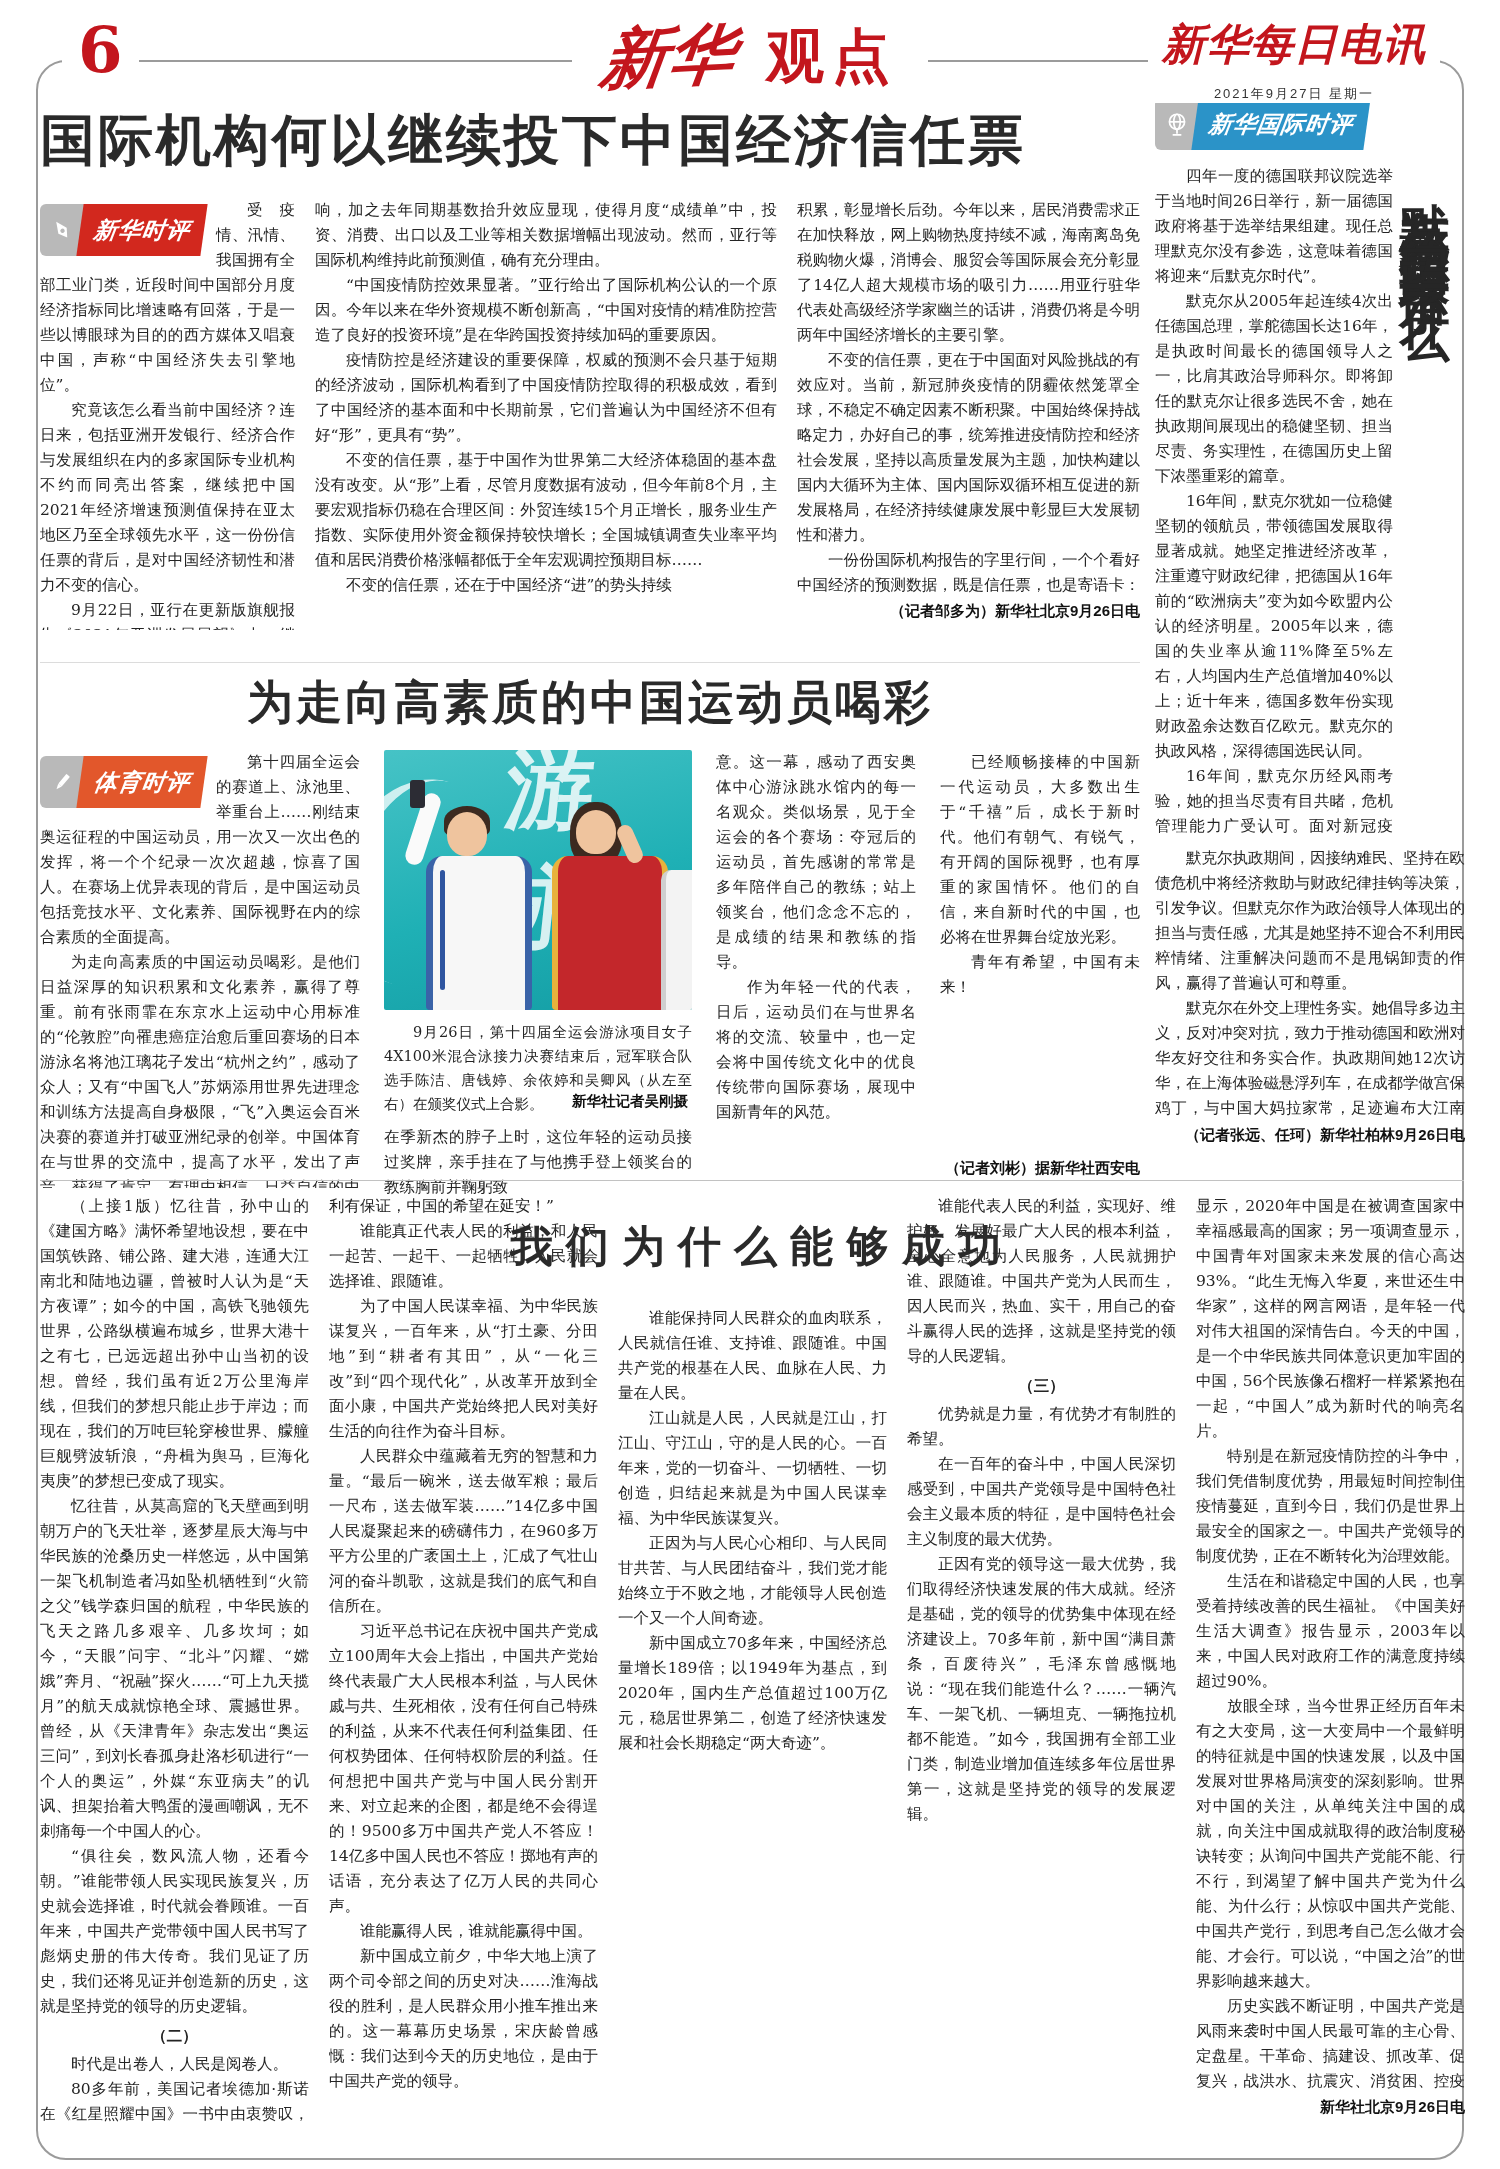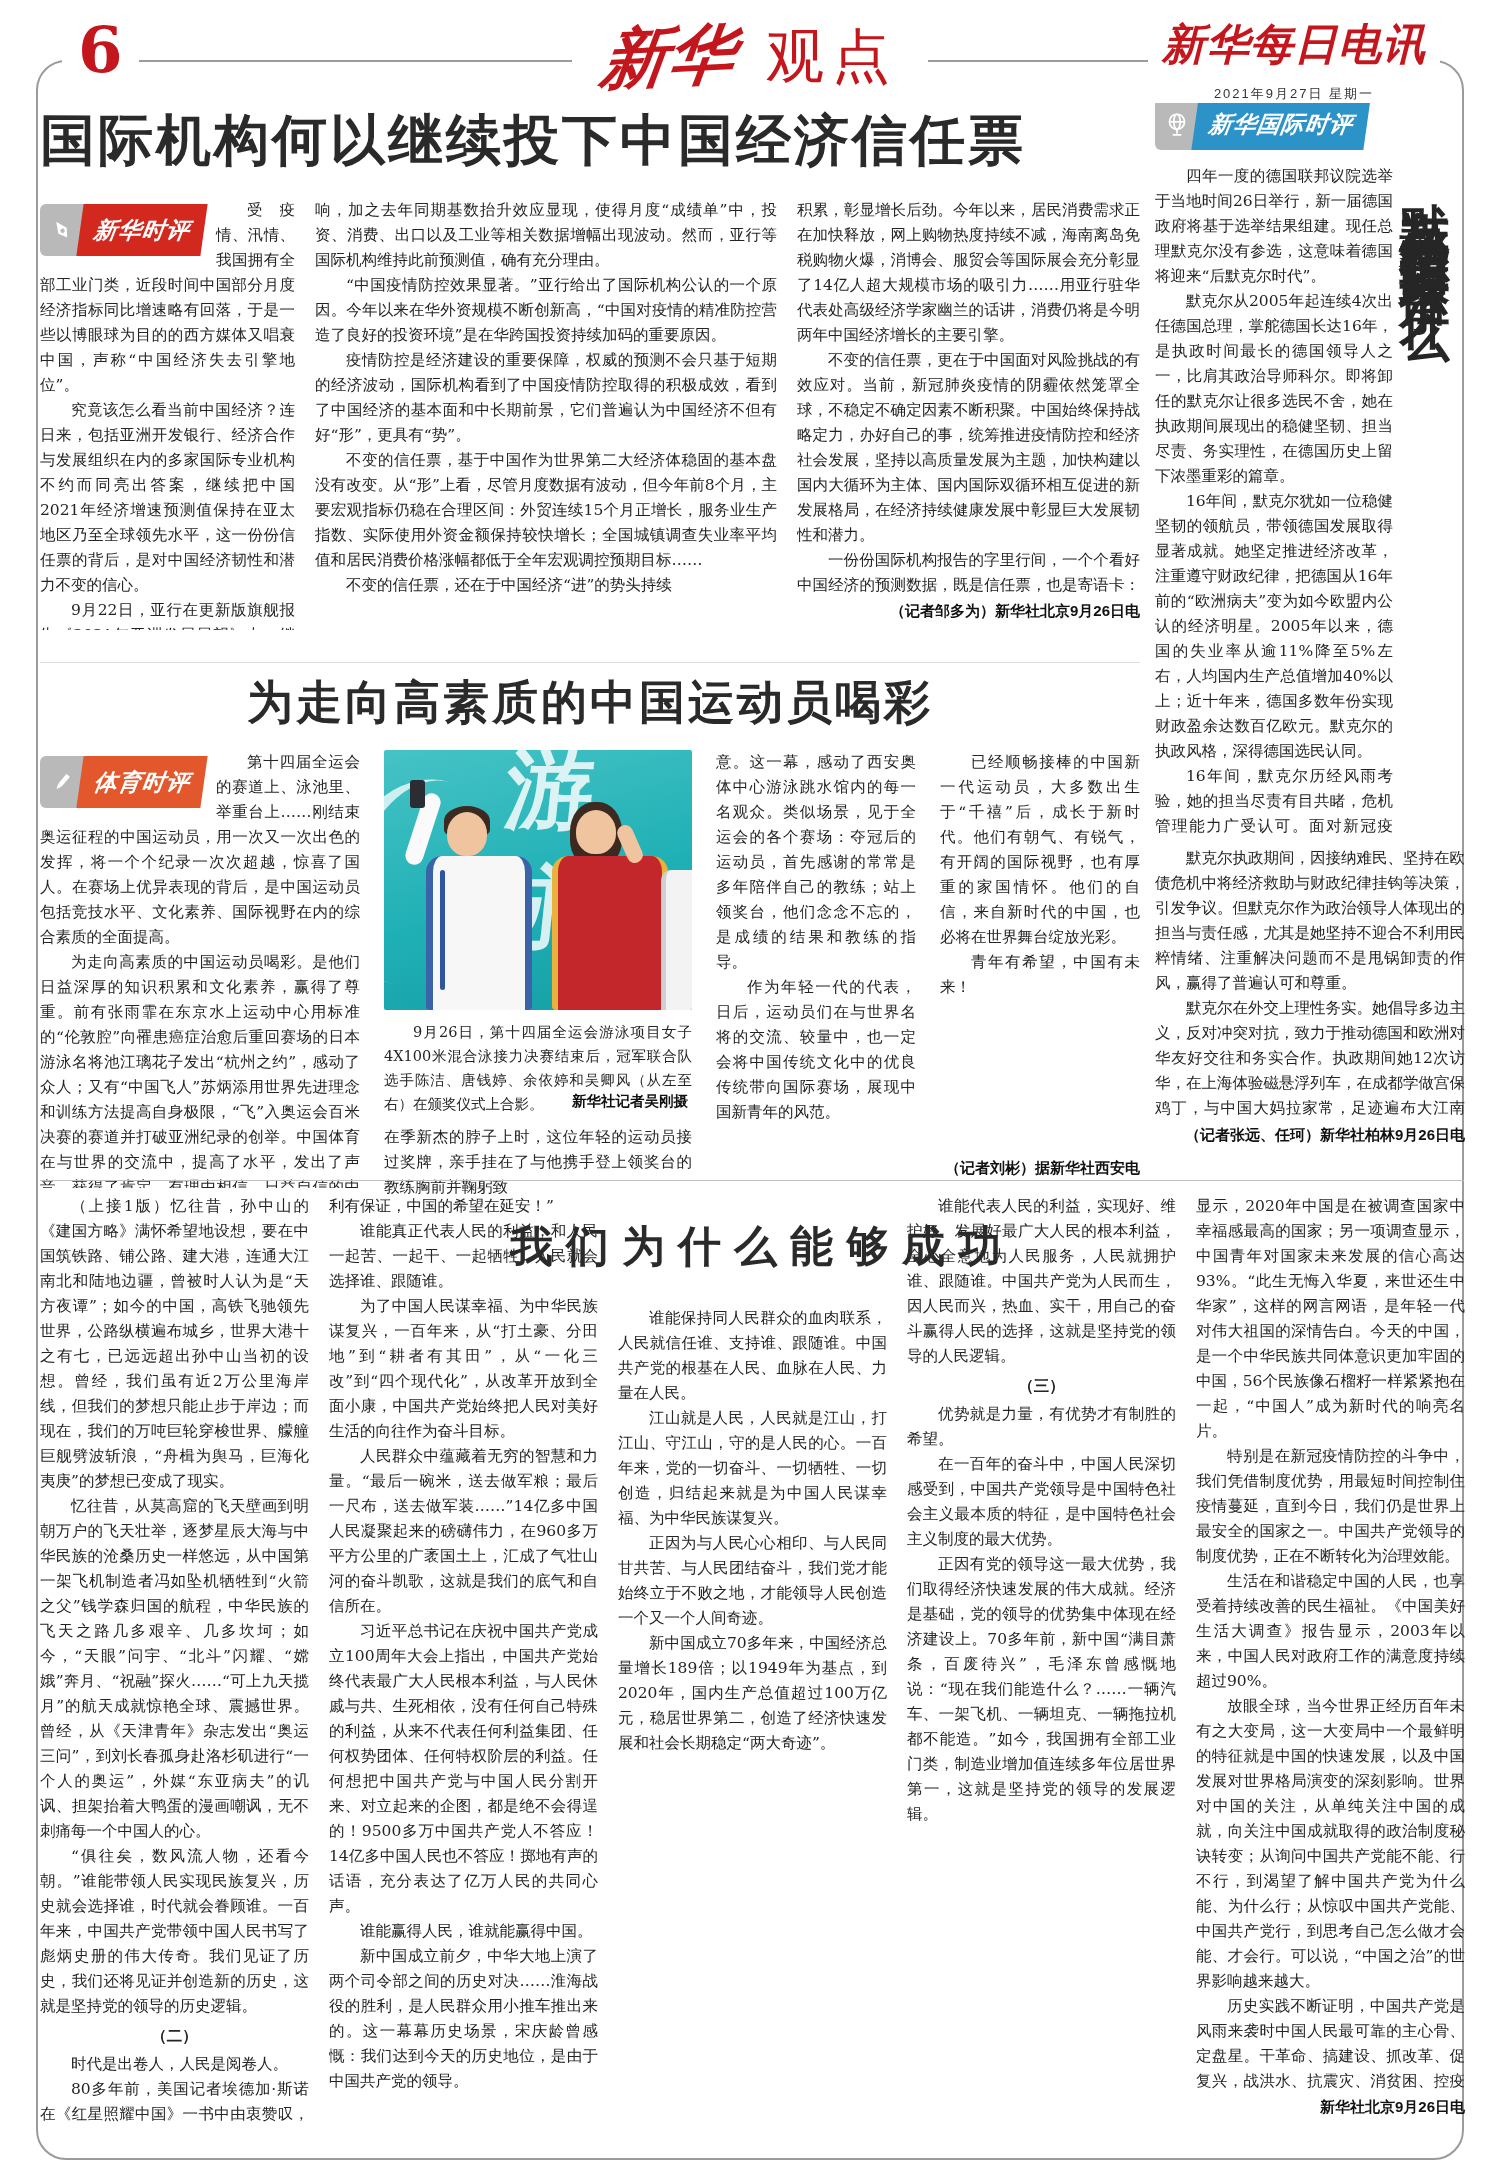--- a/index.html
+++ b/index.html
@@ -7,21 +7,21 @@
        font-family:"DejaVu Serif","Liberation Serif",serif;color:#222;}
   .frame{position:absolute;left:36px;top:60px;width:1424px;height:2096px;
          border:2px solid #9b9b9b;border-radius:30px;}
   
   .pagenum{position:absolute;left:62px;top:12px;z-index:3;background:#fff;padding:0 16px;
            font-family:"DejaVu Serif",serif;font-weight:700;font-size:64px;color:#c3161d;}
   .ctitle{position:absolute;left:50%;top:12px;transform:translateX(-50%);z-index:3;background:#fff;
           padding:0 30px;display:flex;align-items:center;gap:16px;}
   .ctitle .script{color:#c3161d;font-size:66px;font-weight:700;font-style:italic;
                   transform:skewX(-10deg) rotate(-3deg);}
-  .ctitle .rest{color:#c3161d;font-size:58px;font-weight:400;letter-spacing:8px;
+  .ctitle .rest{color:#c3161d;font-size:58px;font-weight:700;letter-spacing:8px;
                 font-family:"Liberation Sans",sans-serif;margin-left:16px;}
   .masthead{position:absolute;right:60px;top:16px;z-index:3;background:#fff;padding:0 14px;text-align:center;}
   .masthead .mh1{color:#c3161d;font-weight:900;font-size:43px;font-style:italic;letter-spacing:1px;}
   .masthead .mh2{font-size:13px;color:#333;margin-top:11px;letter-spacing:2px;
                  font-family:"Liberation Sans",sans-serif;}
   
   .coltext{overflow:hidden;text-align:justify;font-size:15.5px;line-height:25px;color:#242424;}
   .coltext p{margin:0;text-indent:2em;}
   .coltext p.noindent{text-indent:0;}
   .coltext p.secnum{text-align:center;text-indent:0;font-weight:700;margin:4px 0;}

